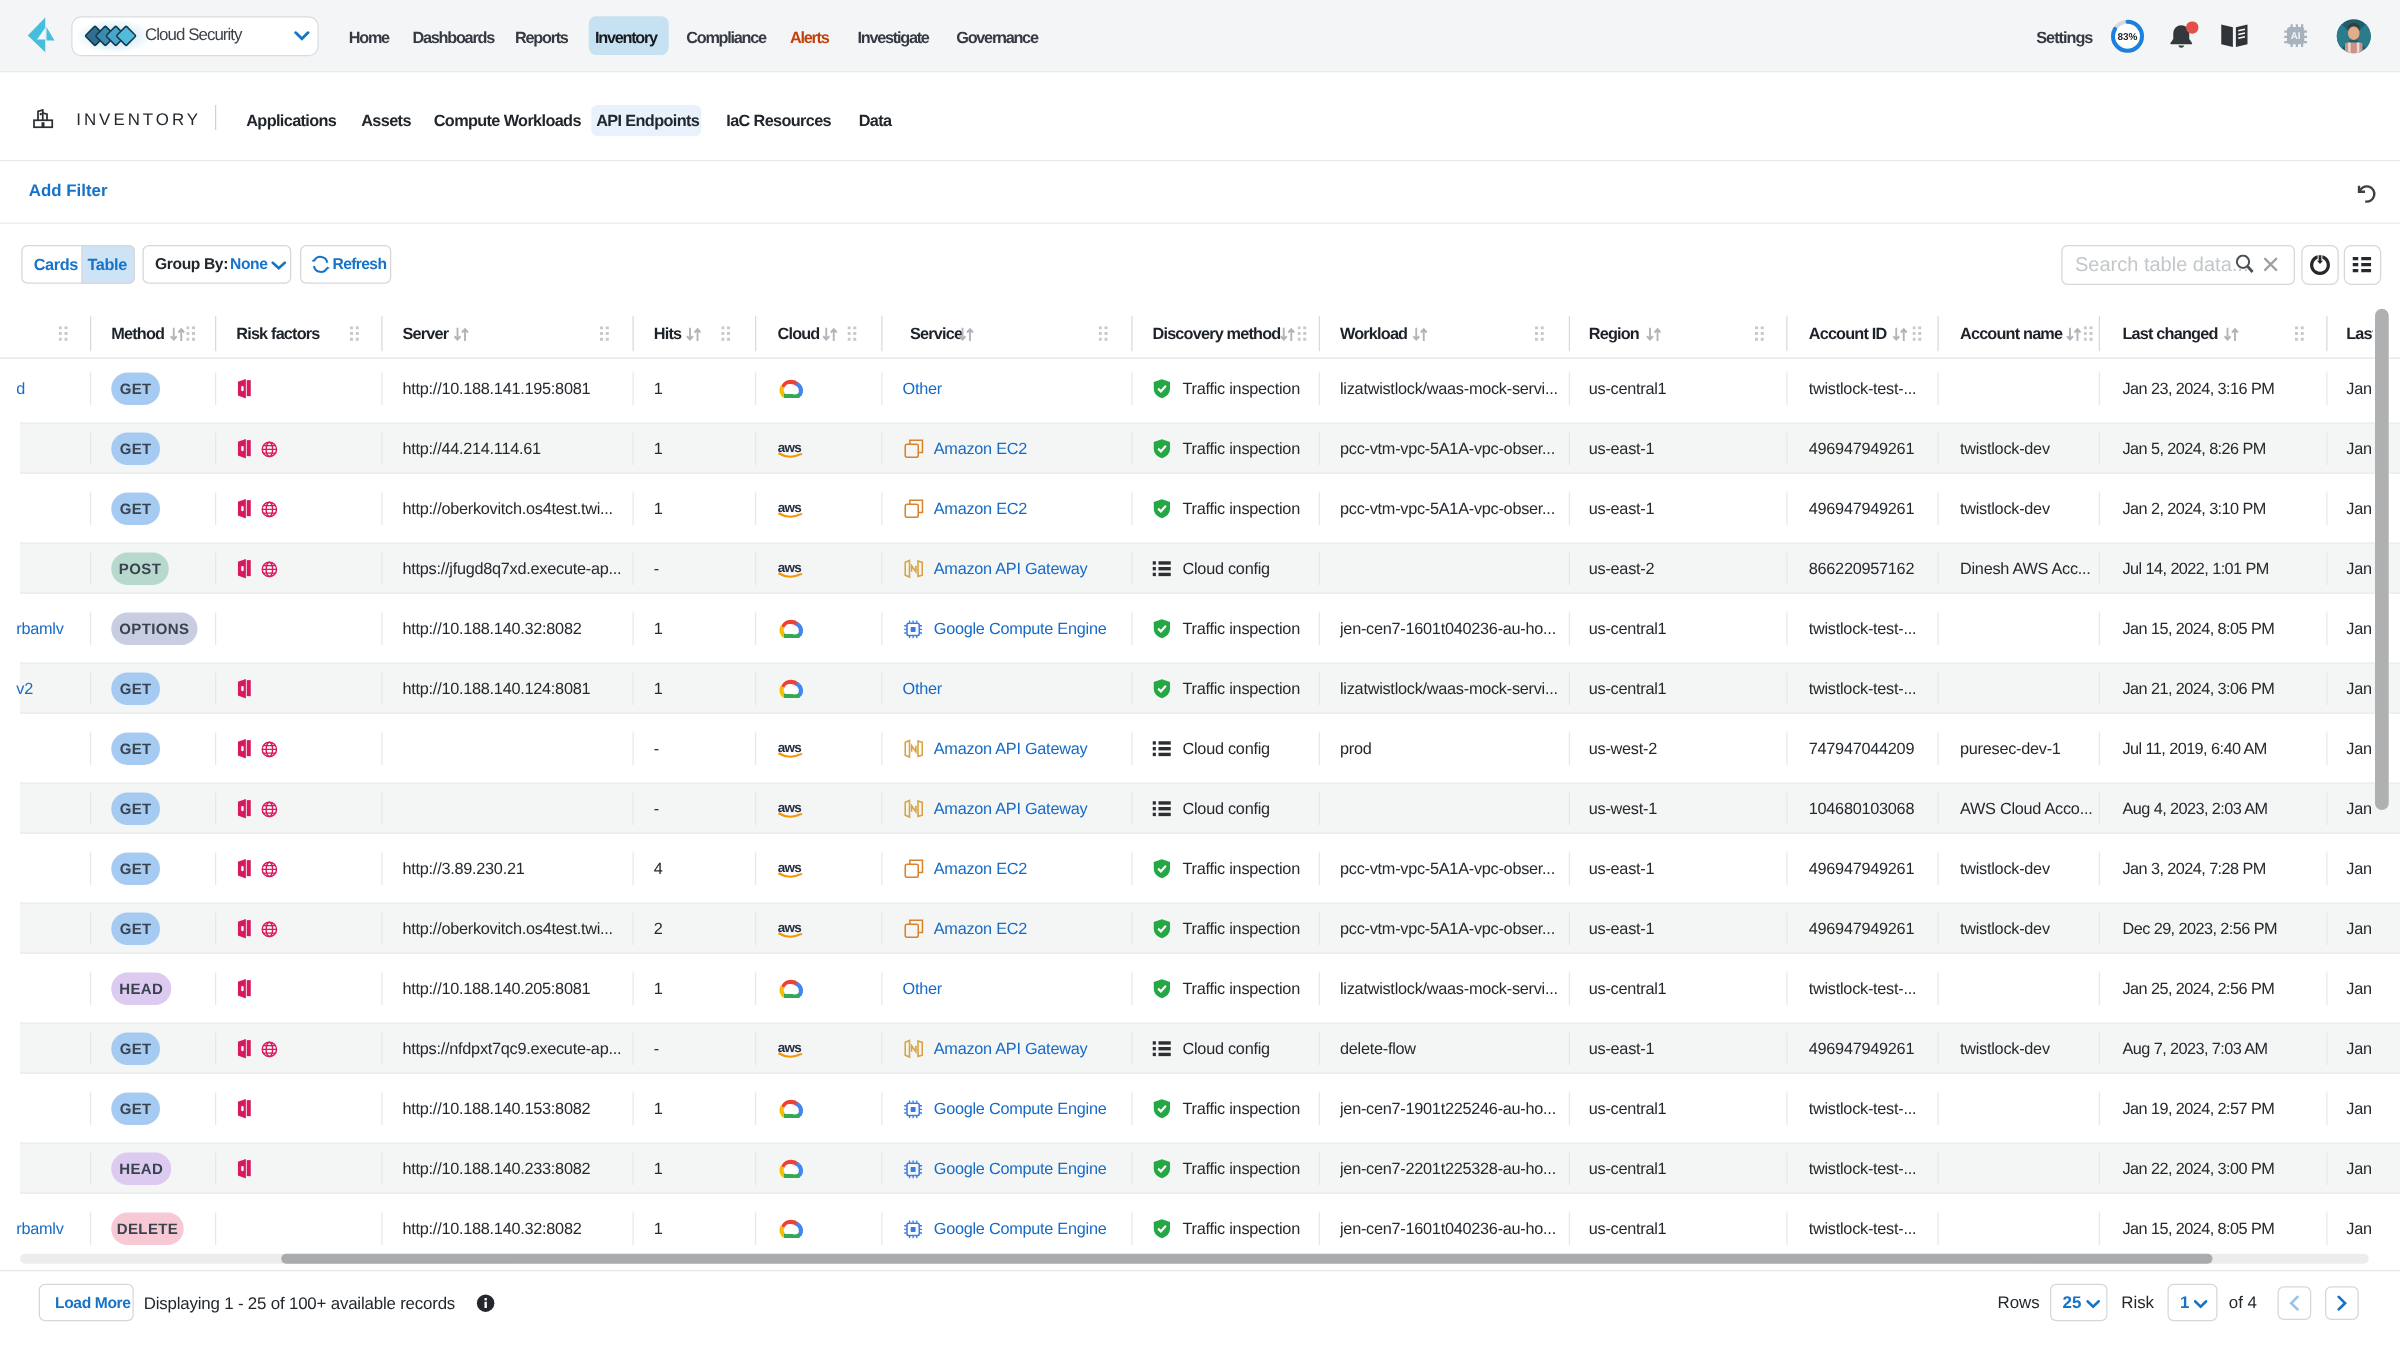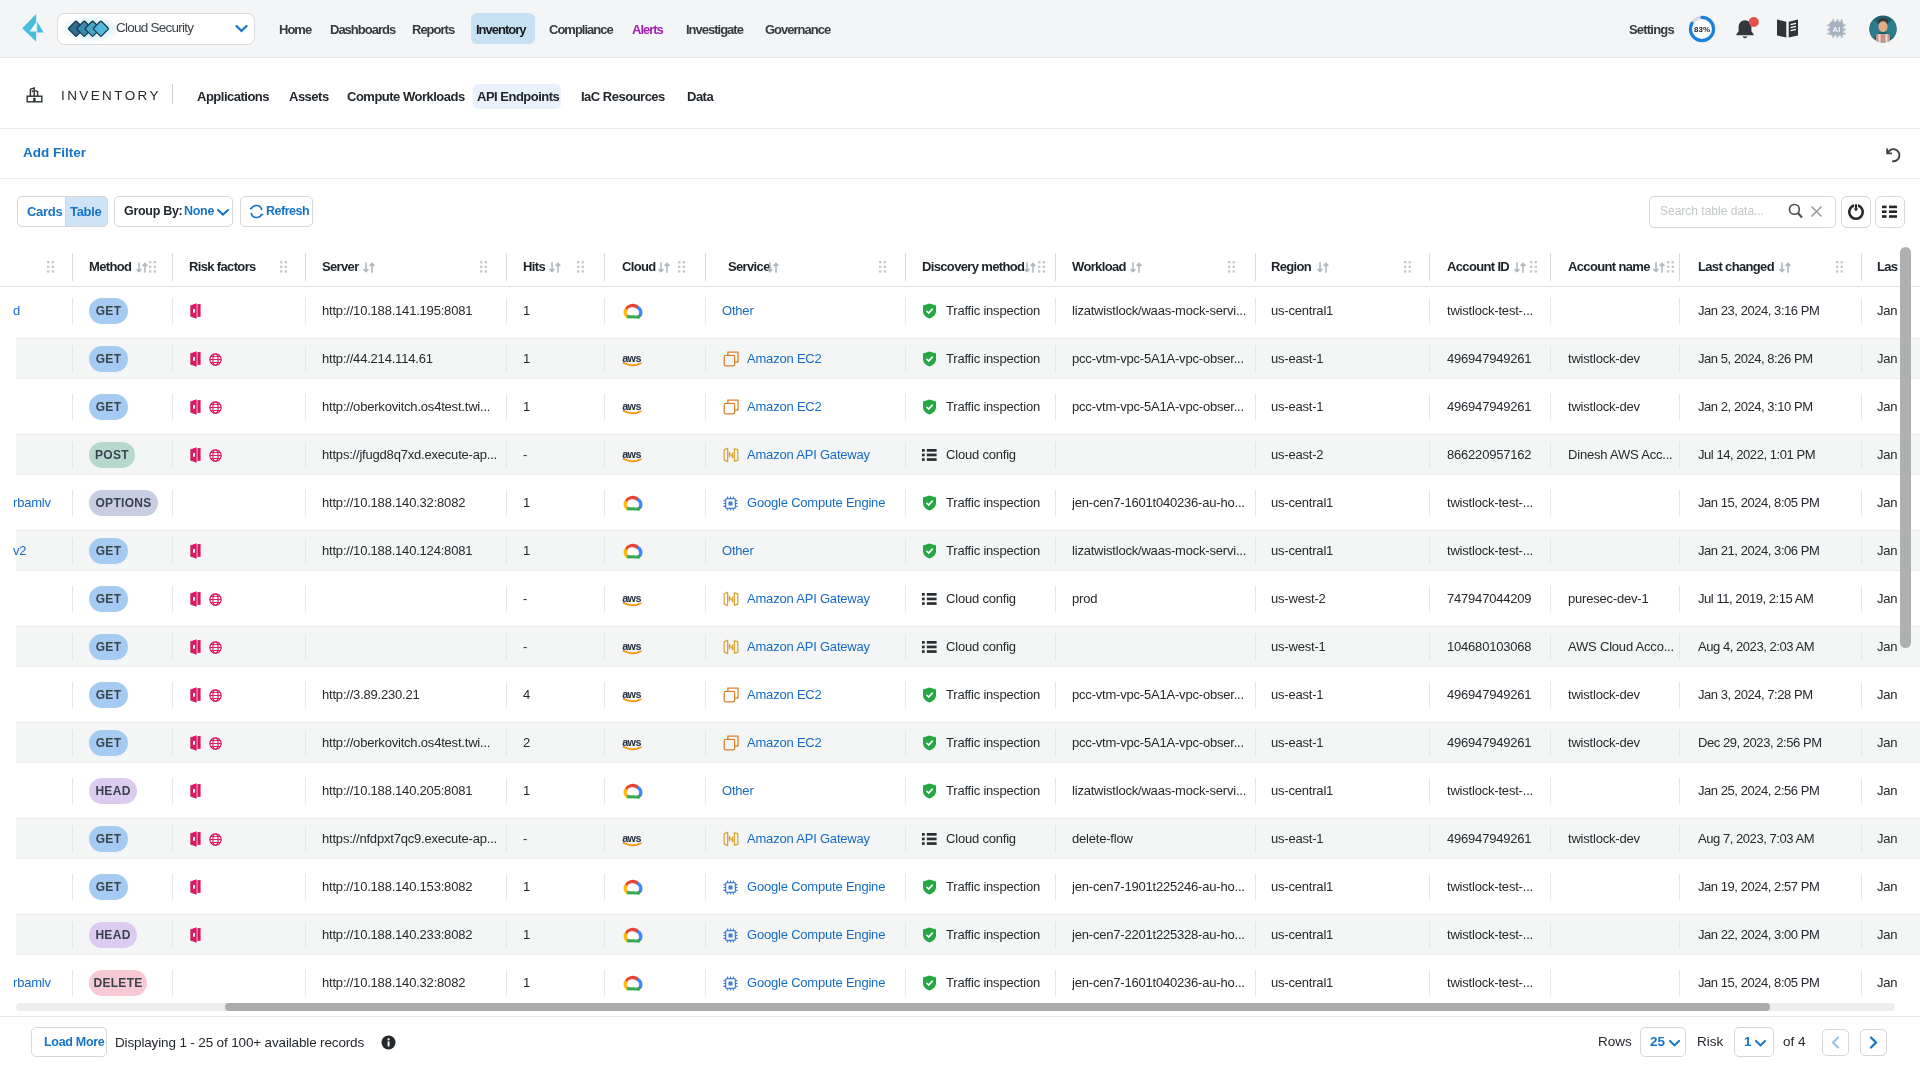--- a/index.html
+++ b/index.html
@@ -34,21 +34,21 @@
 <div class="abs" style="left:116px;top:20px;font-size:13.5px;color:#3c4247;letter-spacing:-0.75px">Cloud Security</div>
 <svg class="abs" style="left:235px;top:25px" width="13" height="8" viewBox="0 0 13 8">
 <path d="M1.5 1 L6.5 6 L11.5 1" stroke="#1673c8" stroke-width="2.2" fill="none" stroke-linecap="round"></path>
     </svg>
 <div class="abs" style="left:471px;top:13px;width:64px;height:31px;background:#c6e1f1;border-radius:6px"></div>
 <div class="abs" style="left:279px;top:22px;font-size:13px;font-weight:bold;color:#343a41;letter-spacing:-1px">Home</div>
 <div class="abs" style="left:330px;top:22px;font-size:13px;font-weight:bold;color:#343a41;letter-spacing:-1px">Dashboards</div>
 <div class="abs" style="left:412px;top:22px;font-size:13px;font-weight:bold;color:#343a41;letter-spacing:-1px">Reports</div>
 <div class="abs" style="left:476px;top:22px;font-size:13px;font-weight:bold;color:#16191d;letter-spacing:-1px">Inventory</div>
 <div class="abs" style="left:549px;top:22px;font-size:13px;font-weight:bold;color:#343a41;letter-spacing:-1px">Compliance</div>
-<div class="abs" style="left:632px;top:22px;font-size:13px;font-weight:bold;color:#a21caf;letter-spacing:-1px">Alerts</div>
+<div class="abs" style="left:632px;top:22px;font-size:13px;font-weight:bold;color:#c2410c;letter-spacing:-1px">Alerts</div>
 <div class="abs" style="left:686px;top:22px;font-size:13px;font-weight:bold;color:#343a41;letter-spacing:-1px">Investigate</div>
 <div class="abs" style="left:765px;top:22px;font-size:13px;font-weight:bold;color:#343a41;letter-spacing:-1px">Governance</div>
 <div class="abs" style="left:1629px;top:22px;font-size:13px;font-weight:bold;color:#343a41;letter-spacing:-0.8px">Settings</div>
 <svg class="abs" style="left:1687px;top:14px" width="30" height="30" viewBox="0 0 30 30">
 <circle cx="15" cy="15" r="11.6" fill="#fff" stroke="#d7dadc" stroke-width="3.2"></circle>
 <circle cx="15" cy="15" r="11.6" fill="none" stroke="#1a82de" stroke-width="3.2" stroke-dasharray="60.5 99" stroke-linecap="round" transform="rotate(-90 15 15)"></circle>
 <text x="15" y="17.8" text-anchor="middle" font-size="8" font-weight="bold" fill="#22272c" font-family="Liberation Sans">83%</text>
 </svg>
 <svg class="abs" style="left:1734px;top:17px" width="26" height="25" viewBox="0 0 26 25">
 <path d="M11 3.2 a6.4 6.4 0 0 1 6.4 6.4 v4.6 l2.2 3.1 a0.6 0.6 0 0 1 -0.5 1 H2.9 a0.6 0.6 0 0 1 -0.5 -1 l2.2 -3.1 V9.6 A6.4 6.4 0 0 1 11 3.2 z" fill="#33383d"></path>
@@ -137,21 +137,21 @@
 <svg class="abs" style="left:249px;top:204px" width="15" height="15" viewBox="0 0 15 15">
 <g fill="none" stroke="#1673c8" stroke-width="1.6">
 <path d="M2.2 8.8 a5.5 5.5 0 0 0 10.4 1.6"></path>
 <path d="M12.8 6.2 a5.5 5.5 0 0 0 -10.4 -1.6"></path>
 </g>
 <path d="M12.6 9.2 l2.2 1.2 l-2.8 1.6 z" fill="#1673c8"></path>
 <path d="M2.4 5.8 l-2.2 -1.2 l2.8 -1.6 z" fill="#1673c8"></path>
 </svg>
 <div class="abs" style="left:266px;top:204px;font-size:12.5px;font-weight:bold;color:#1673c8;letter-spacing:-0.5px">Refresh</div>
 <div class="abs" style="left:1649px;top:196px;width:187px;height:32px;background:#fff;border:1px solid #d5d7d9;border-radius:5px"></div>
-<div class="abs" style="left:1660px;top:204px;font-size:12px;color:#c3c7ca">Search table data...</div>
+<div class="abs" style="left:1660px;top:204px;font-size:16px;color:#c3c7ca">Search table data...</div>
 <svg class="abs" style="left:1788px;top:203px" width="16" height="17" viewBox="0 0 16 17">
 <circle cx="6.4" cy="6.4" r="4.9" fill="none" stroke="#4a4f54" stroke-width="1.6"></circle>
 <path d="M10 10 L14 14.6" stroke="#4a4f54" stroke-width="2.2"></path>
 </svg>
 <svg class="abs" style="left:1810px;top:205px" width="13" height="13" viewBox="0 0 13 13">
 <path d="M1.5 1.5 L11.5 11.5 M11.5 1.5 L1.5 11.5" stroke="#9aa0a5" stroke-width="1.7"></path>
 </svg>
 <div class="btn" style="left:1841px;top:196px;width:30px;height:32px;border-radius:6px"></div>
 <svg class="abs" style="left:1847px;top:203px" width="18" height="18" viewBox="0 0 18 18">
 <path d="M9 1 a8 8 0 1 1 -0.01 0 z M9 3.6 a5.4 5.4 0 1 0 0.01 0 z" fill="#26292c" fill-rule="evenodd"></path>
@@ -736,21 +736,21 @@
         <rect x="0" y="5.6" width="2.7" height="2.7" fill="#2a2f34"></rect>
         <rect x="4.8" y="5.6" width="9.8" height="2.7" fill="#2a2f34"></rect>
         <rect x="0" y="10.2" width="2.7" height="2.7" fill="#2a2f34"></rect>
         <rect x="4.8" y="10.2" width="9.8" height="2.7" fill="#2a2f34"></rect>
       </svg>
 <div class="cell" style="left:946px">Cloud config</div>
 <div class="cell" style="left:1072px;width:180px;overflow:hidden">prod</div>
 <div class="cell" style="left:1271px">us-west-2</div>
 <div class="cell" style="left:1447px">747947044209</div>
 <div class="cell" style="left:1568px;width:108px;overflow:hidden">puresec-dev-1</div>
-<div class="cell date" style="left:1698px">Jul 11, 2019, 2:15 AM</div>
+<div class="cell date" style="left:1698px">Jul 11, 2019, 6:40 AM</div>
 <div class="cell" style="left:1877px;width:22px;overflow:hidden">Jan</div>
 </div>
 <div class="row" style="top:336px">
 <div class="stripe"></div>
 <div class="csep" style="left:71.7px"></div>
 <div class="csep" style="left:171.9px"></div>
 <div class="csep" style="left:304.7px"></div>
 <div class="csep" style="left:506px"></div>
 <div class="csep" style="left:604px"></div>
 <div class="csep" style="left:704.8px"></div>

